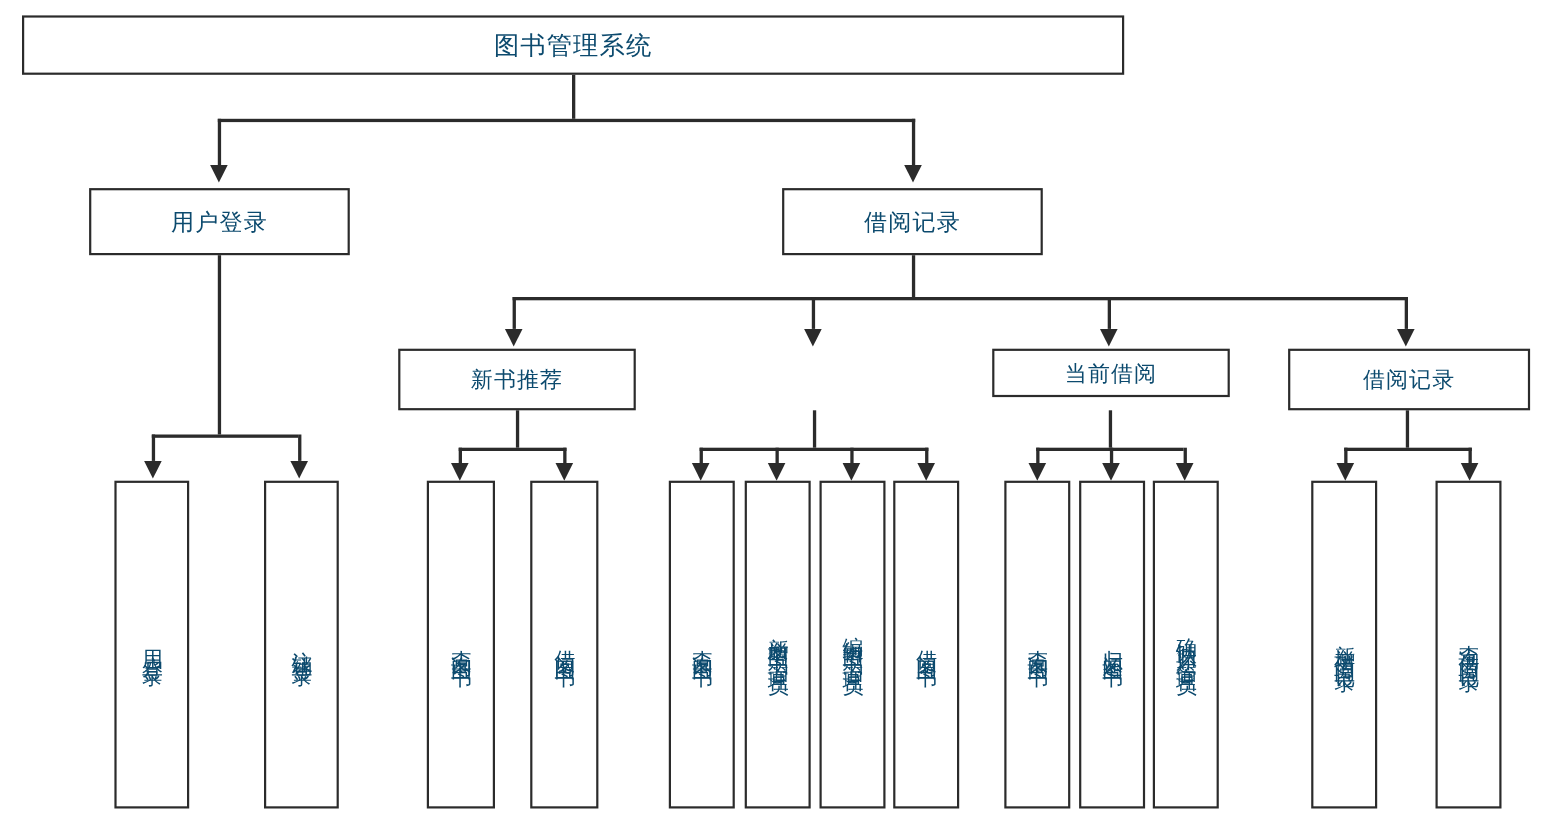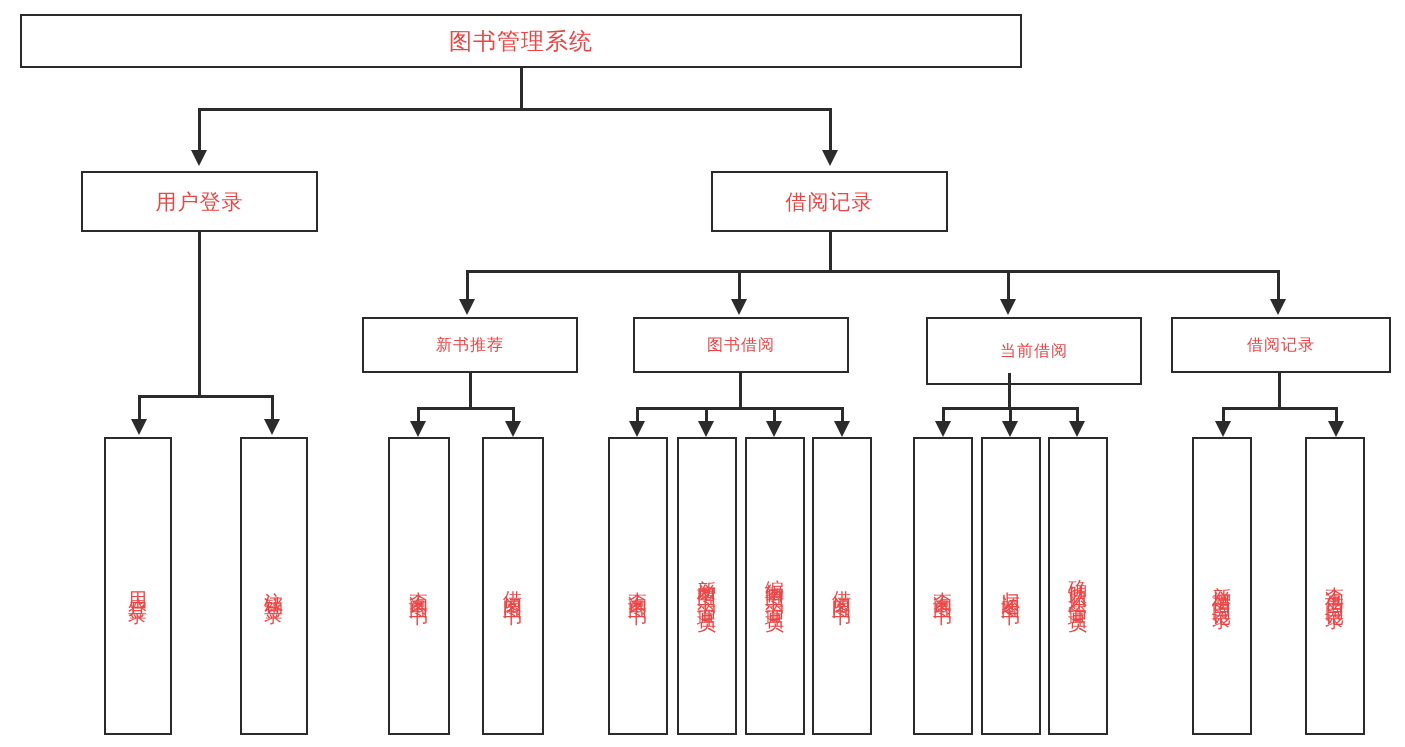--- a/index.html
+++ b/index.html
@@ -18,32 +18,32 @@
   }
   
   .node {
     position: absolute;
     box-sizing: border-box;
     background: #ffffff;
     border: 2.5px solid #2b2b2b;
     display: flex;
     align-items: center;
     justify-content: center;
-    color: #ef4444;
+    color: #0c4a6e;
   }
   .node.level0 {
     font-size: 23px;
     letter-spacing: 1px;
   }
   .node.level1 {
     font-size: 21px;
     letter-spacing: 1px;
   }
   .node.level2 {
-    font-size: 16px;
+    font-size: 20px;
     letter-spacing: 1px;
   }
   
   .node.leaf {
     font-size: 19px;
     align-items: center;
     justify-content: center;
     padding: 6px 0;
   }
   .leaf .vtext {
@@ -118,24 +118,21 @@
   <div class="vline" style="left:738px; top:270px; height:29px;"></div>
   <div class="arrow" style="left:731px; top:299px;"></div>
   <div class="vline" style="left:1007px; top:270px; height:29px;"></div>
   <div class="arrow" style="left:1000px; top:299px;"></div>
   <div class="vline" style="left:1277px; top:270px; height:29px;"></div>
   <div class="arrow" style="left:1270px; top:299px;"></div>
 
   <div class="node level2" style="left:362px; top:317px; width:216px; height:56px;">
     <span>新书推荐</span>
   </div>
-  <div class="node level2" style="left:633px; top:317px; width:216px; height:56px;">
-    <span>图书借阅</span>
-  </div>
-  <div class="node level2" style="left:926px; top:317px; width:216px; height:68px;align-items:center;">
+  <div class="node level2" style="left:902px; top:317px; width:216px; height:44px;align-items:center;">
     <span>当前借阅</span>
   </div>
   <div class="node level2" style="left:1171px; top:317px; width:220px; height:56px;">
     <span>借阅记录</span>
   </div>
 
   <div class="vline" style="left:469px; top:373px; height:34px;"></div>
   <div class="hline" style="left:417px; top:407px; width:98px;"></div>
   <div class="vline" style="left:417px; top:407px; height:14px;"></div>
   <div class="arrow" style="left:410px; top:421px;"></div>

